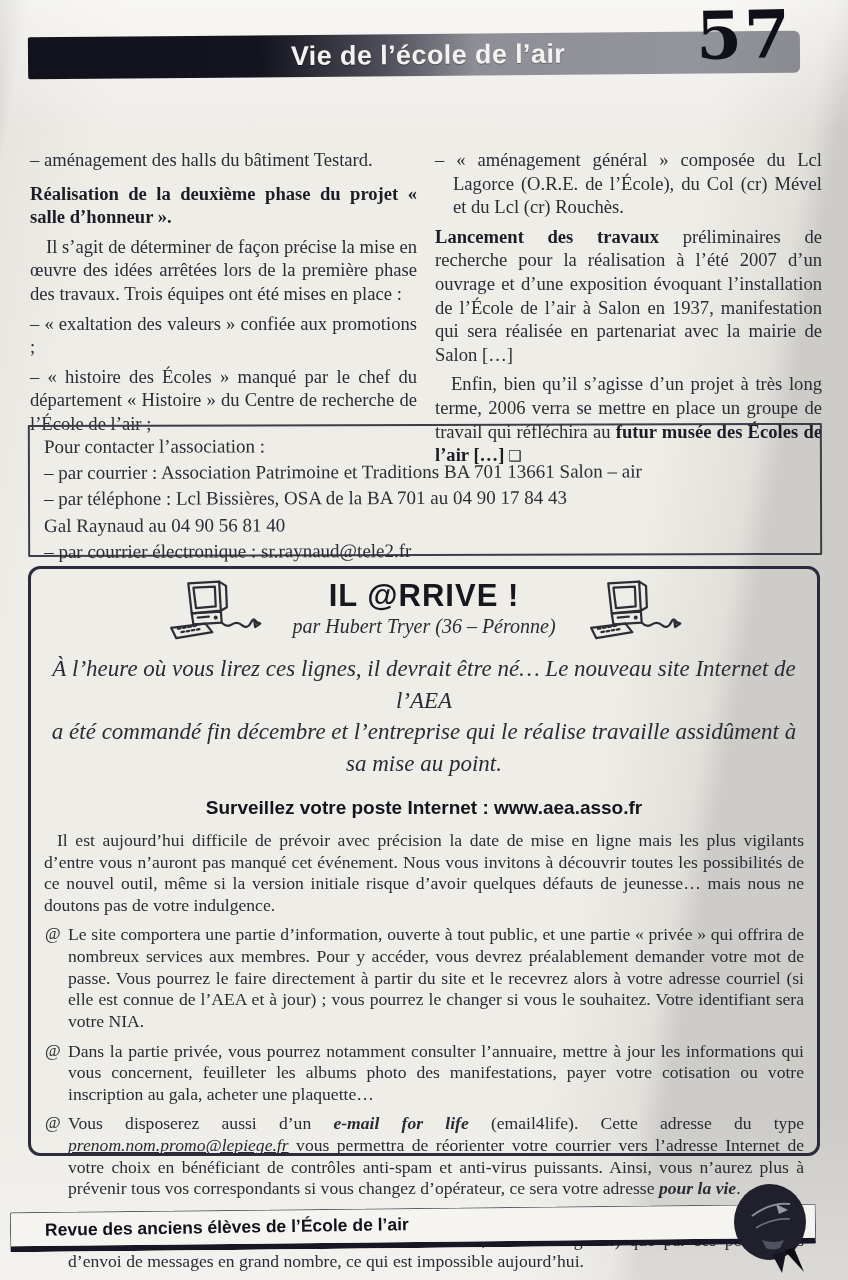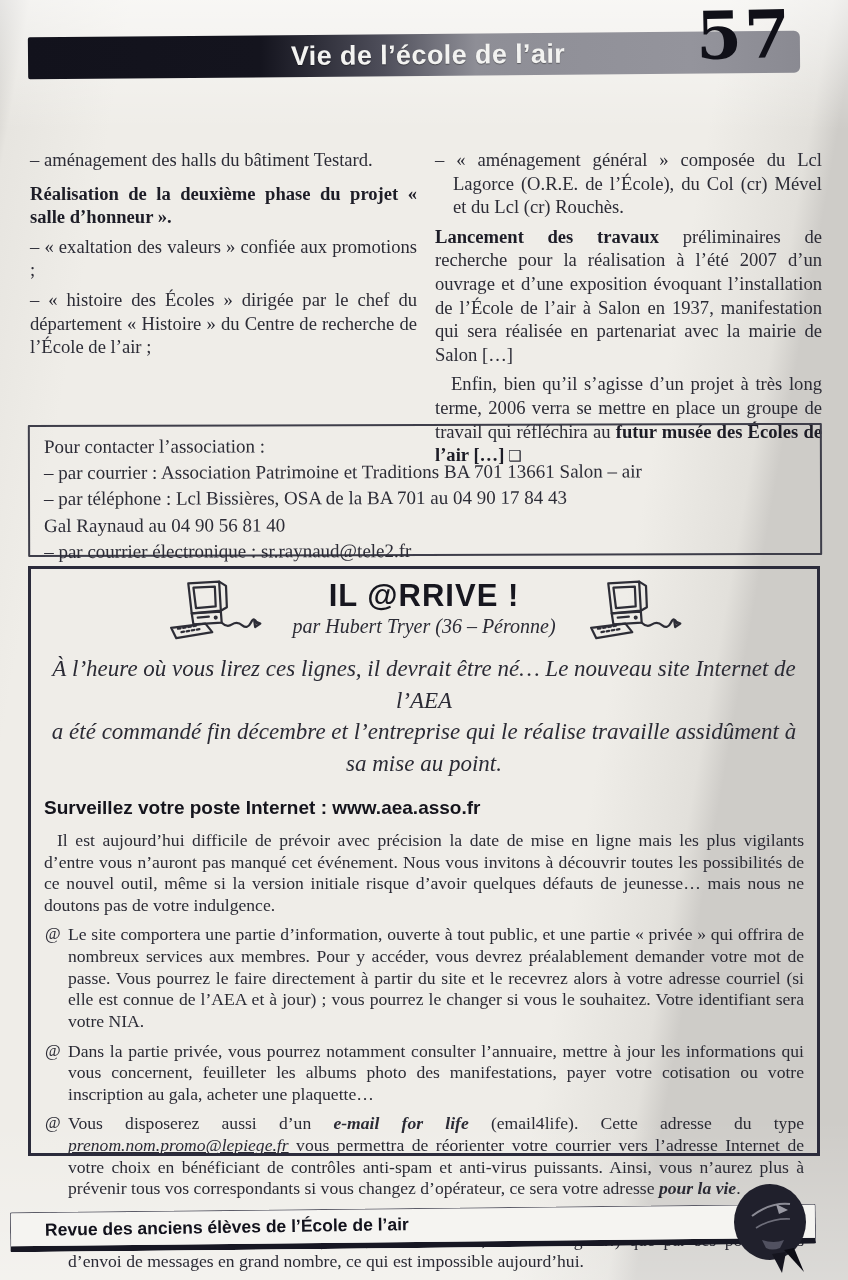--- a/index.html
+++ b/index.html
@@ -50,35 +50,35 @@
     border:2px solid #3e3e4a;border-radius:1px;
     padding:7px 0 0 14px;box-sizing:border-box;
     font-size:19px;line-height:25.5px;color:#2c2c36;
     transform:rotate(-0.15deg);
   }
   .contact p{margin:0;}
   .contact .sp{margin-top:1px;}
   
   .arrive{
     position:absolute;top:566px;left:28px;right:28px;height:590px;
-    border:3px solid #2b2b3b;border-radius:0;
+    border:3px solid #2b2b3b;border-radius:12px;
     padding:6px 13px 0 13px;box-sizing:border-box;
     color:#2b2b35;
   }
   .arrive-head{display:flex;align-items:center;justify-content:center;gap:30px;margin-top:2px;}
   .pc{width:96px;height:64px;flex:0 0 auto;}
   .arrive-titles{text-align:center;}
   .arrive-title{
     font-family:"Liberation Sans","DejaVu Sans",sans-serif;font-weight:800;
     font-size:31px;letter-spacing:1px;color:#17171f;line-height:1.05;
   }
   .arrive-byline{font-style:italic;font-size:20px;margin-top:3px;color:#2b2b35;}
   .intro{text-align:center;font-style:italic;font-size:23px;line-height:1.38;margin:12px 0 2px 0;}
   .watch{
-    text-align:left;font-family:"Liberation Sans","DejaVu Sans",sans-serif;
+    text-align:center;font-family:"Liberation Sans","DejaVu Sans",sans-serif;
     font-weight:700;font-size:19px;color:#14141c;margin:17px 0 11px 0;
   }
   .bp{font-size:17.6px;line-height:1.23;text-align:justify;margin:8px 0;}
   .fi{text-indent:13px;}
   .atb{position:relative;padding-left:24px;}
   .atmark{position:absolute;left:1px;top:0;font-size:17px;color:#2b2b35;}
   .it{font-style:italic;font-weight:bold;}
   .itu{font-style:italic;text-decoration:underline;}
   
   .footer-bar{
@@ -102,22 +102,23 @@
 
   <div class="header-bar">
     <span class="header-title">Vie de l’école de l’air</span>
   </div>
   <div class="page-num">57</div>
 
   <div class="columns">
     <div class="col">
       <p class="hang">– aménagement des halls du bâtiment Testard.</p>
       <p class="colhead">Réalisation de la deuxième phase du projet « salle d’honneur ».</p>
+      <p class="indent">Il s’agit de déterminer de façon précise la mise en œuvre des idées arrêtées lors de la première phase des travaux. Trois équipes ont été mises en place :</p>
       <p>– « exaltation des valeurs » confiée aux promotions ;</p>
-      <p>– « histoire des Écoles » dirigée par le chef du département « Histoire » du Centre de recherche de l’École de l’air ;</p>
+      <p>– « histoire des Écoles » manqué par le chef du département « Histoire » du Centre de recherche de l’École de l’air ;</p>
     </div>
     <div class="col">
       <p class="hang">– « aménagement général » composée du Lcl Lagorce (O.R.E. de l’École), du Col (cr) Mével et du Lcl (cr) Rouchès.</p>
       <p><span class="bold">Lancement des travaux</span><span> préliminaires de recherche pour la réalisation à l’été 2007 d’un ouvrage et d’une exposition évoquant l’installation de l’École de l’air à Salon en 1937, manifestation qui sera réalisée en partenariat avec la mairie de Salon […]</span></p>
       <p class="indent"><span>Enfin, bien qu’il s’agisse d’un projet à très long terme, 2006 verra se mettre en place un groupe de travail qui réfléchira au </span><span class="bold">futur musée des Écoles de l’air […]</span><span class="endmark"> ❑</span></p>
     </div>
   </div>
 
   <div class="contact">
     <p>Pour contacter l’association :</p>

